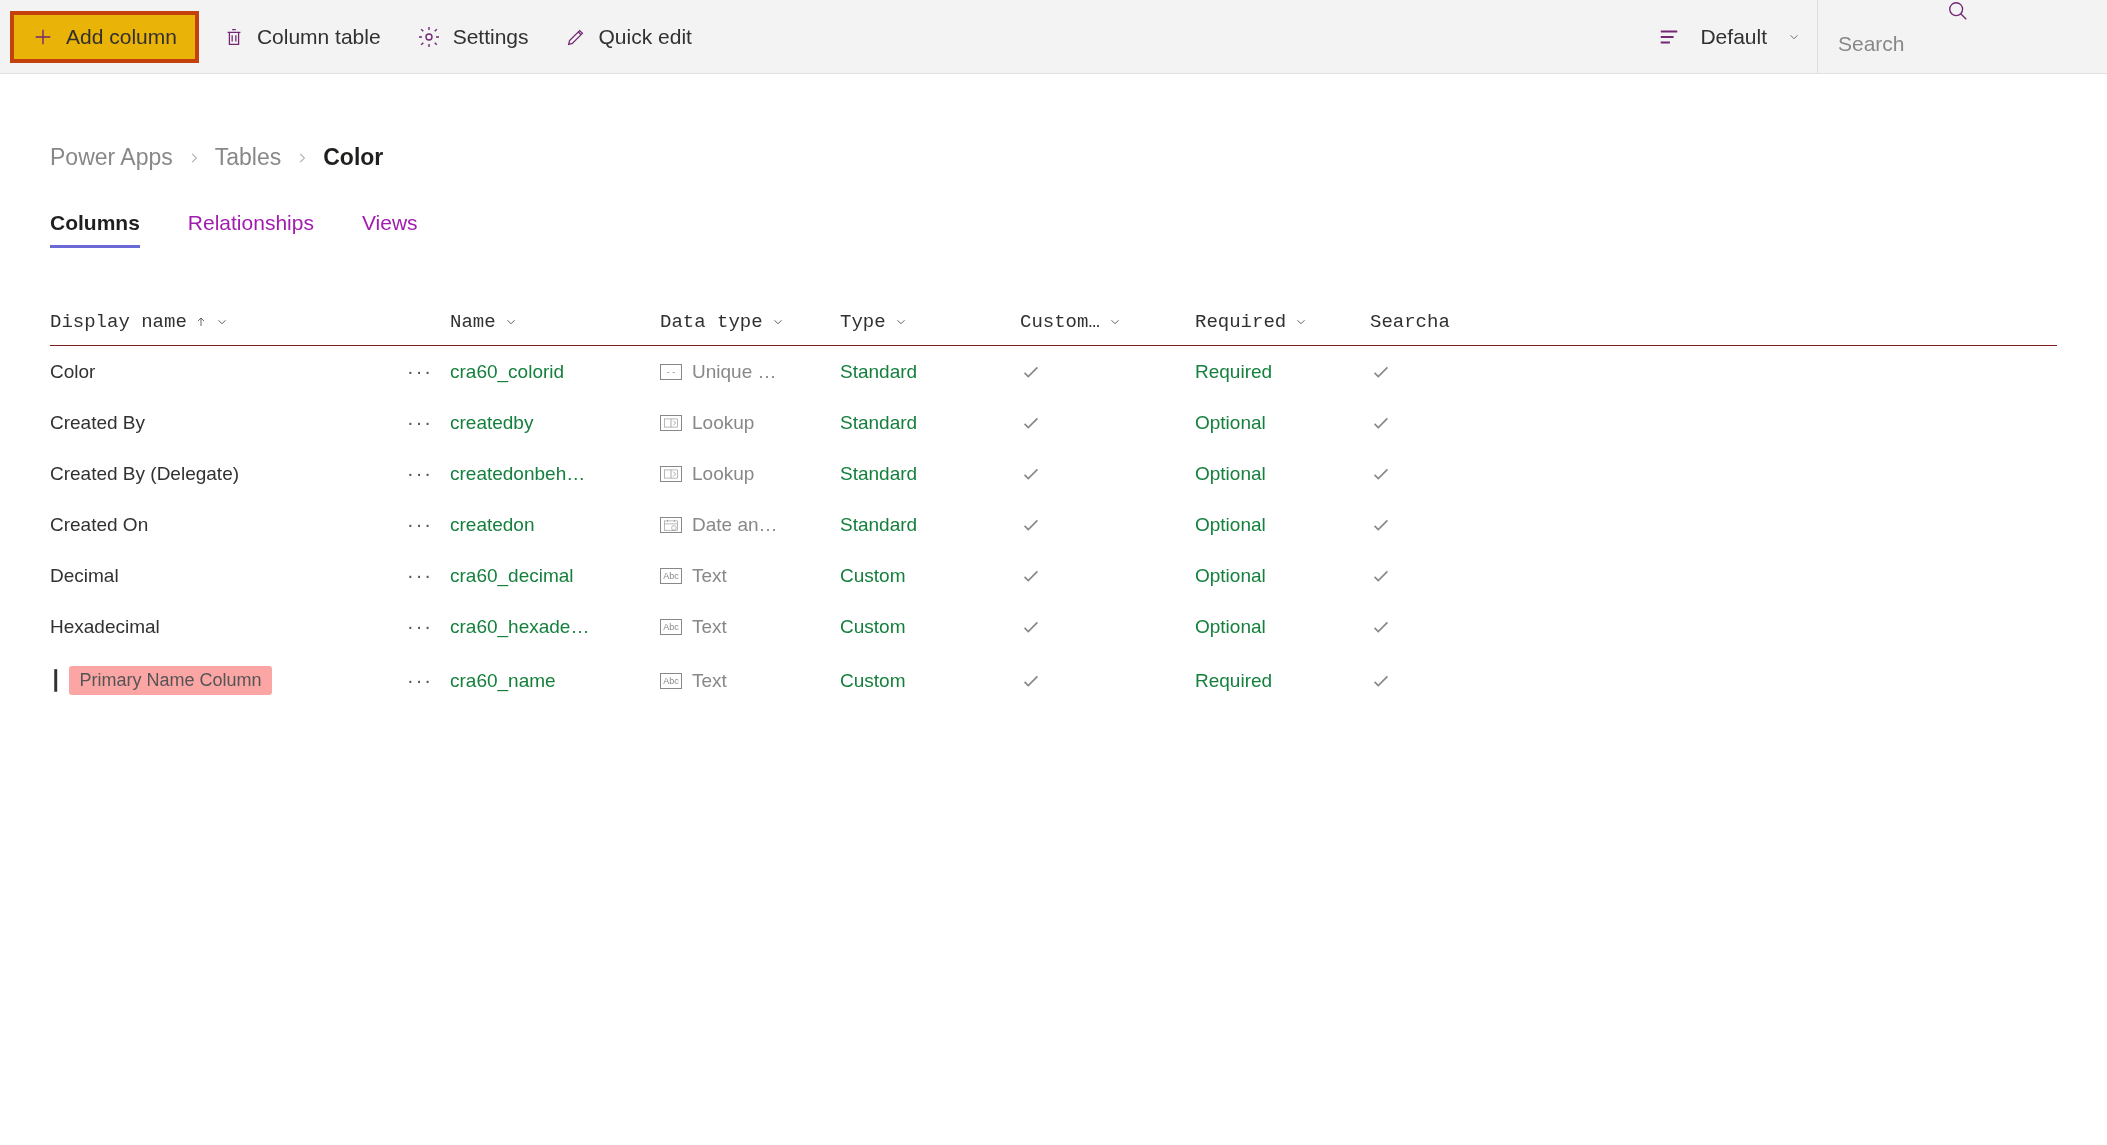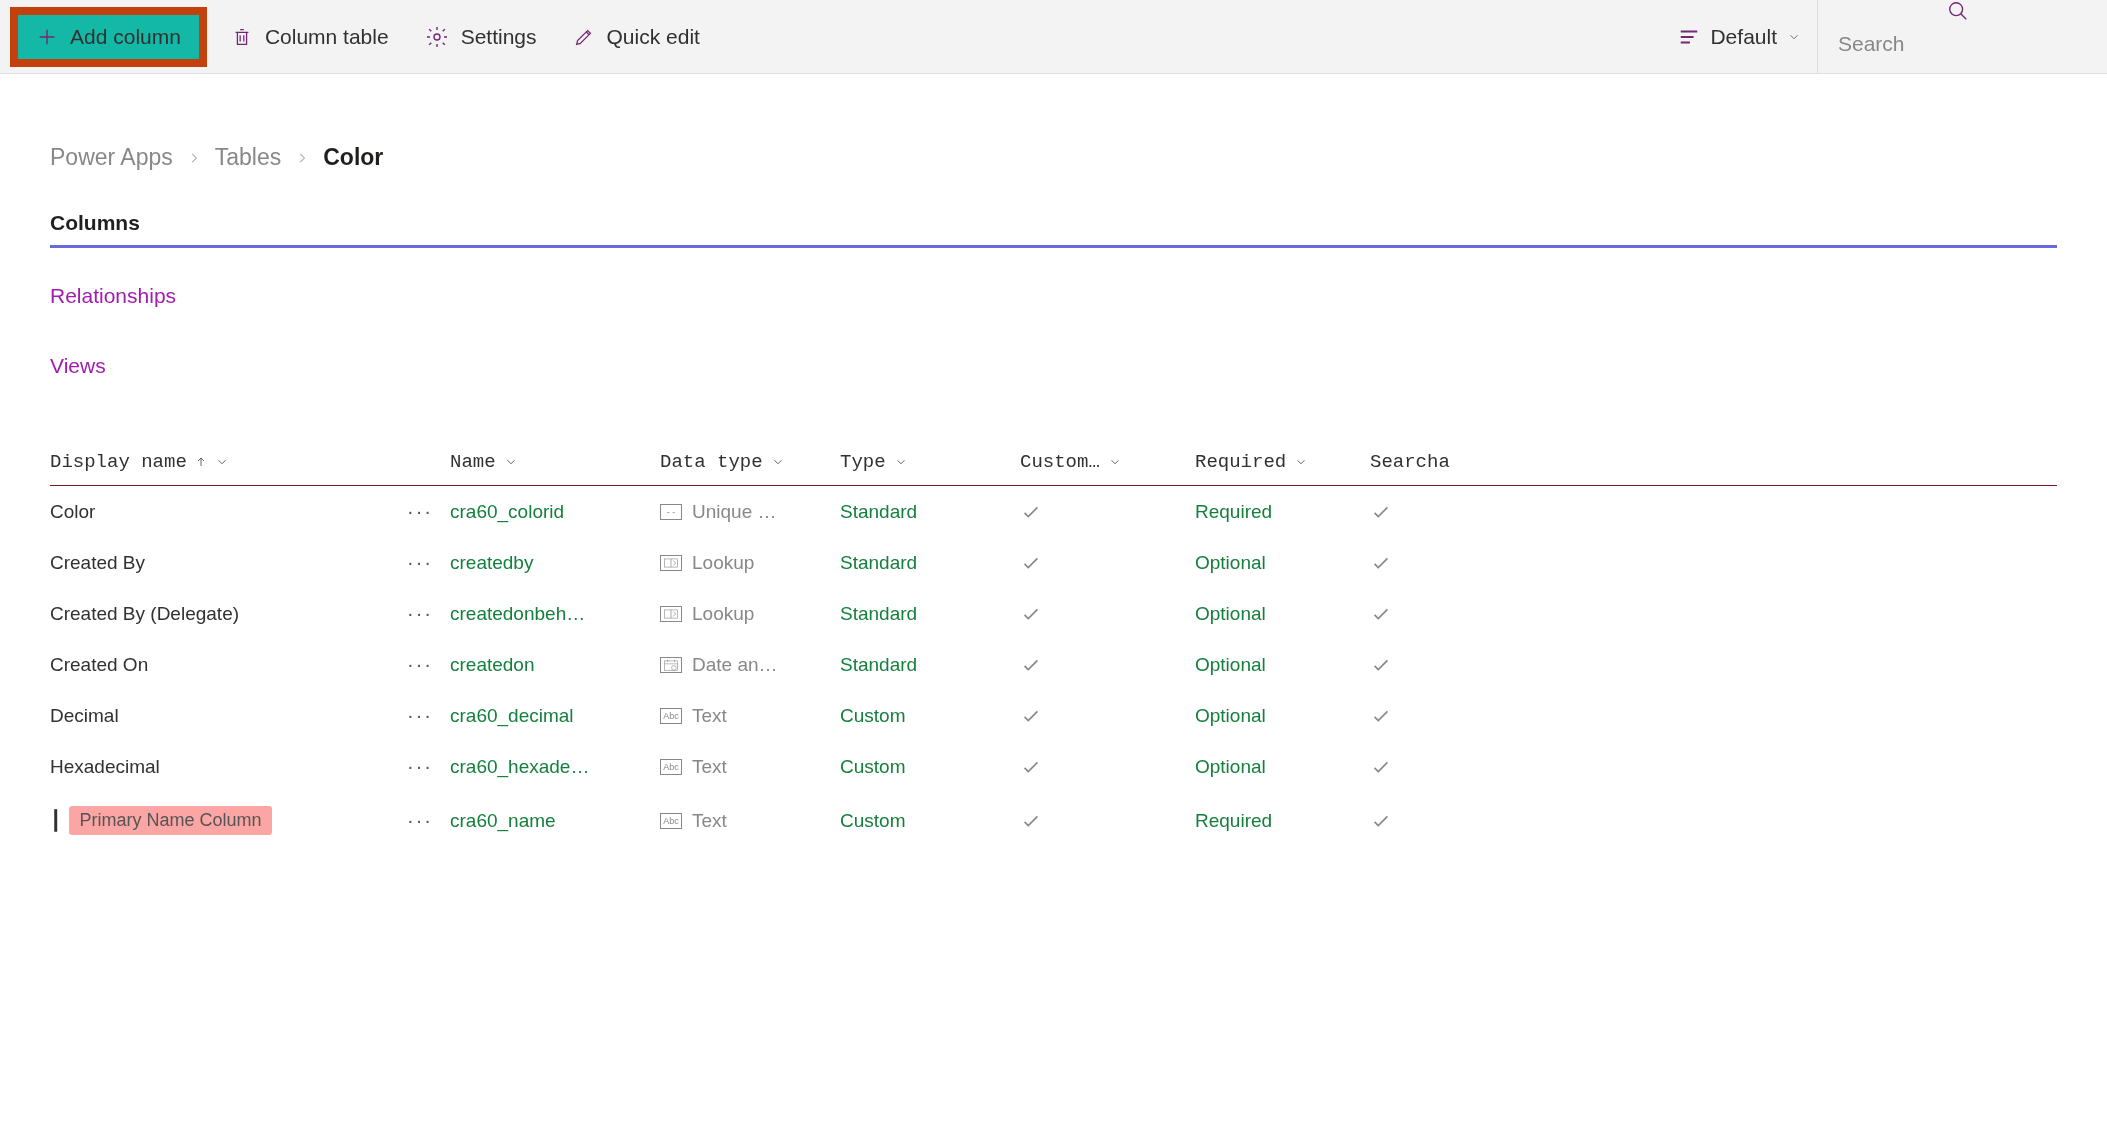--- a/index.html
+++ b/index.html
@@ -22,30 +22,30 @@
       align-items: center;
       gap: 12px;
       padding: 10px 18px;
       cursor: pointer;
       color: #323130;
       font-size: 21px;
       border: none;
       background: transparent;
     }
     .toolbar-btn.highlighted {
-      border: 8px solid #c2410c;
-      background: #14b8a6;
+      border: 4px solid #c2410c;
+      background: #eab308;
       margin-right: 6px;
       justify-content: center;
     }
     .toolbar-spacer { flex: 1; }
     .view-dropdown {
       display: flex;
       align-items: center;
-      gap: 10px;
+      gap: 20px;
       padding: 10px 16px;
       cursor: pointer;
       color: #323130;
       font-size: 21px;
     }
     .search-area {
       display: flex;
       align-items: center;
       gap: 10px;
       padding: 0 20px;
@@ -72,24 +72,23 @@
       font-size: 23px;
       margin-bottom: 40px;
       margin-top: 30px;
     }
     .breadcrumb .crumb { color: #888; cursor: pointer; font-weight: 400; }
     .breadcrumb .crumb.current { color: #201f1e; font-weight: 600; cursor: default; }
     .breadcrumb .sep { color: #aaa; }
 
     .tabs {
       display: flex;
-      gap: 36px;
+      gap: 48px;
       border-bottom: 1px solid transparent;
       margin-bottom: 50px;
-      flex-direction: column;
     }
     .tab {
       font-size: 21px;
       color: #a21caf;
       padding-bottom: 10px;
       cursor: pointer;
     }
     .tab.active {
       color: #201f1e;
       font-weight: 600;

